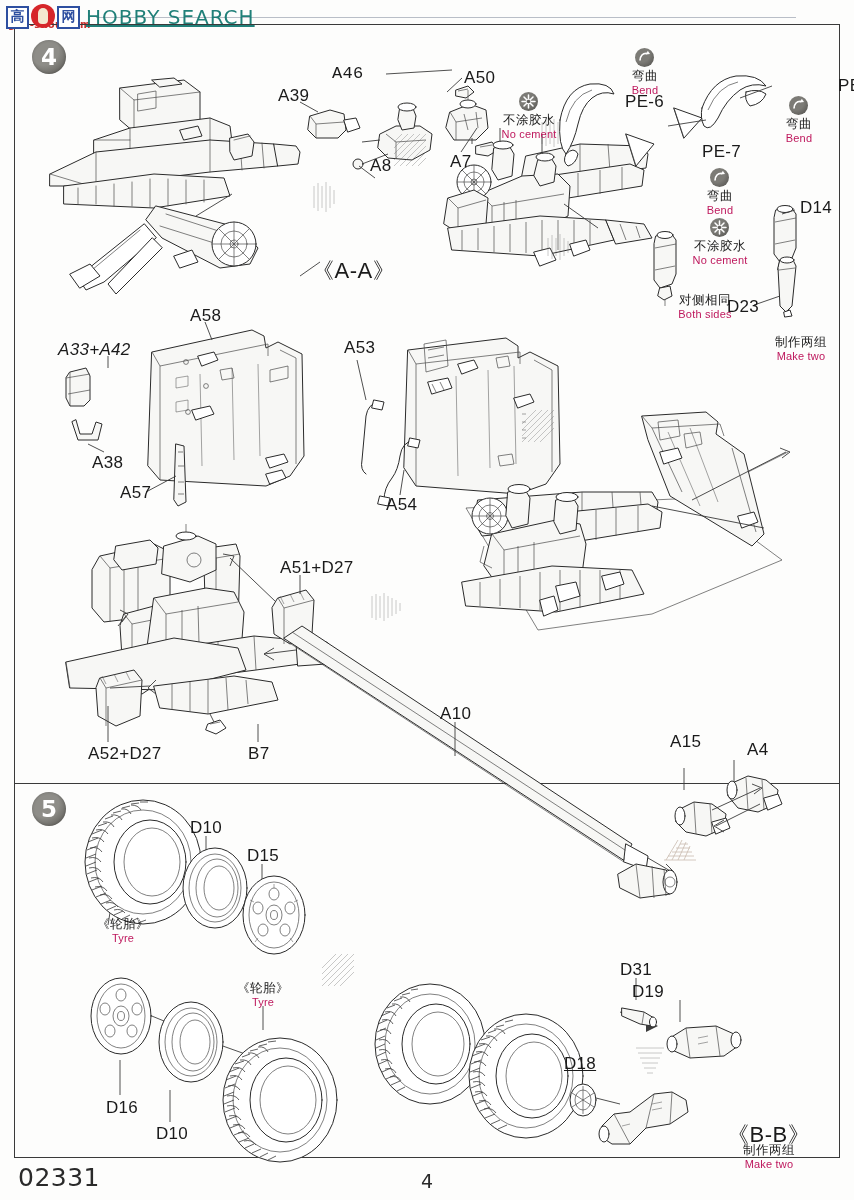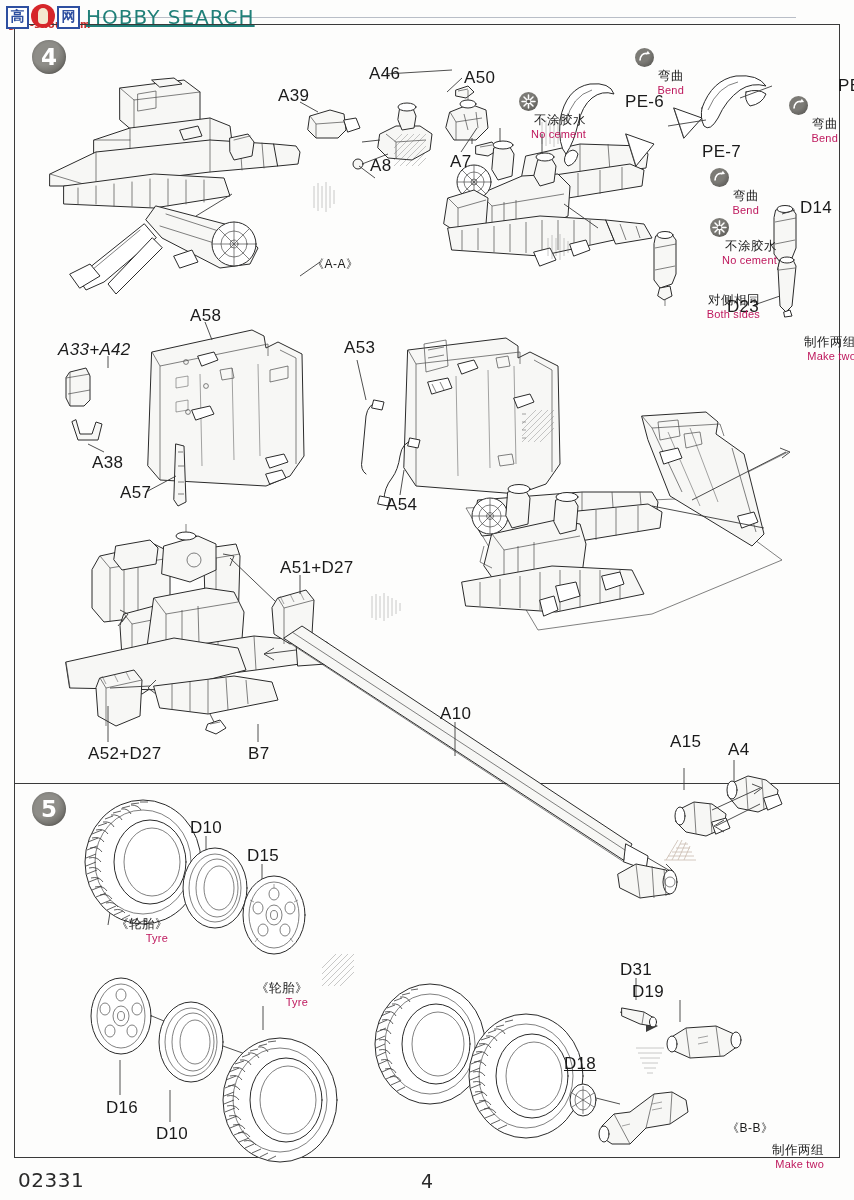--- a/index.html
+++ b/index.html
@@ -32,41 +32,41 @@
     position:absolute;width:34px;height:34px;border-radius:50%;
     background:radial-gradient(circle at 36% 32%,#8e8d88 0 45%,#6d6c67 75%,#5b5a56 100%);
     color:#ffffff;font-size:23px;font-weight:bold;
     display:flex;align-items:center;justify-content:center;
     font-family:"DejaVu Sans",sans-serif;
     box-shadow:0 0 3px rgba(0,0,0,.25) inset;
   }
   
   .lbl{position:absolute;font-size:17px;color:#1a1a1a;white-space:nowrap;letter-spacing:.3px;
        font-family:"Liberation Sans","DejaVu Sans",sans-serif;}
-  .note{position:absolute;text-align:right;white-space:nowrap;}
+  .note{position:absolute;text-align:center;white-space:nowrap;}
   .note .cn{display:block;font-size:12.5px;font-family:"DejaVu Sans",sans-serif;color:#1a1a1a;letter-spacing:.5px;}
   .note .en{display:block;font-size:11px;color:#be185d;letter-spacing:.2px;margin-top:-1px;}
-  .sec{position:absolute;font-size:12px;letter-spacing:.5px;white-space:nowrap;}
+  .sec{position:absolute;font-size:22px;letter-spacing:.5px;white-space:nowrap;}
   
   .sym{position:absolute;width:19px;height:19px;border-radius:50%;
     background:radial-gradient(circle at 36% 32%,#7c7b76 0 45%,#5f5e5a 78%,#4d4c49 100%);}
   .sym svg{position:absolute;left:0;top:0;}
   
   svg.art{position:absolute;overflow:visible;}
   svg.art *{vector-effect:non-scaling-stroke;}
   .st{fill:none;stroke:#2b2b2b;stroke-width:1;stroke-linejoin:round;stroke-linecap:round;}
   .st2{fill:#ffffff;stroke:#2b2b2b;stroke-width:1;stroke-linejoin:round;stroke-linecap:round;}
   .stf{fill:#f7f7f5;stroke:#2b2b2b;stroke-width:1;stroke-linejoin:round;stroke-linecap:round;}
   .thin{fill:none;stroke:#4a4a4a;stroke-width:.7;}
   .hair{fill:none;stroke:#5a5a5a;stroke-width:.55;}
   .arrowline{fill:none;stroke:#3a3a3a;stroke-width:.9;}
   
   .hatch{position:absolute;opacity:.45;}
   
-  .footer-num{position:absolute;left:18px;bottom:8px;font-size:20px;color:#2a2a2a;font-family:"DejaVu Sans",sans-serif;letter-spacing:.5px;}
+  .footer-num{position:absolute;left:18px;bottom:8px;font-size:25px;color:#2a2a2a;font-family:"DejaVu Sans",sans-serif;letter-spacing:.5px;}
   .footer-page{position:absolute;left:0;right:0;bottom:8px;text-align:center;font-size:19px;color:#2a2a2a;font-family:"DejaVu Sans",sans-serif;}
 </style>
 </head>
 <body>
 
 <div id="sheet">
 
   <div id="watermark">
     <div class="wm-logo">
       <div class="wm-sq">高</div>
@@ -519,21 +519,21 @@
     </g>
     <g fill="#3c3c3c">
       <path d="M128 858 L140 864 L128 870 Z"></path>
       <path d="M190 894 L202 900 L190 906 Z"></path>
       <path d="M182 1026 L194 1032 L182 1038 Z"></path>
       <path d="M256 1056 L268 1062 L256 1068 Z"></path>
       <path d="M646 1020 L658 1026 L646 1032 Z"></path>
     </g>
   </svg>
 
-  <div class="lbl" style="left:369px;top:64px;">A46</div>
+  <div class="lbl" style="left:332px;top:64px;font-family:Liberation Mono, monospace;">A46</div>
   <div class="lbl" style="left:464px;top:68px;">A50</div>
   <div class="lbl" style="left:278px;top:86px;">A39</div>
   <div class="lbl" style="left:370px;top:156px;">A8</div>
   <div class="lbl" style="left:450px;top:152px;">A7</div>
 
   <div class="lbl" style="left:625px;top:92px;">PE-6</div>
   <div class="lbl" style="left:790px;top:76px;margin-left:48px;">PE-4</div>
   <div class="lbl" style="left:702px;top:142px;">PE-7</div>
   <div class="lbl" style="left:800px;top:198px;">D14</div>
   <div class="lbl" style="left:727px;top:297px;">D23</div>
@@ -543,21 +543,21 @@
   <div class="lbl" style="left:92px;top:453px;">A38</div>
   <div class="lbl" style="left:120px;top:483px;">A57</div>
   <div class="lbl" style="left:344px;top:338px;">A53</div>
   <div class="lbl" style="left:386px;top:495px;">A54</div>
 
   <div class="lbl" style="left:280px;top:558px;">A51+D27</div>
   <div class="lbl" style="left:88px;top:744px;">A52+D27</div>
   <div class="lbl" style="left:248px;top:744px;">B7</div>
   <div class="lbl" style="left:440px;top:704px;">A10</div>
   <div class="lbl" style="left:670px;top:732px;">A15</div>
-  <div class="lbl" style="left:728px;top:740px;">A4</div>
+  <div class="lbl" style="left:747px;top:740px;">A4</div>
 
   <div class="sec" style="left:312px;top:256px;">《A-A》</div>
   <div class="sec" style="left:727px;top:1120px;">《B-B》</div>
 
   <div class="sym" style="left:635px;top:48px;">
     <svg width="19" height="19" viewBox="0 0 19 19">
         <path d="M5 12.5 Q5.5 5 12 5.5" fill="none" stroke="#ffffff" stroke-width="1.7"></path>
         <path d="M12.8 2.8 L15 6 L11 6.6 Z" fill="#ffffff"></path>
       </svg>
   </div>

